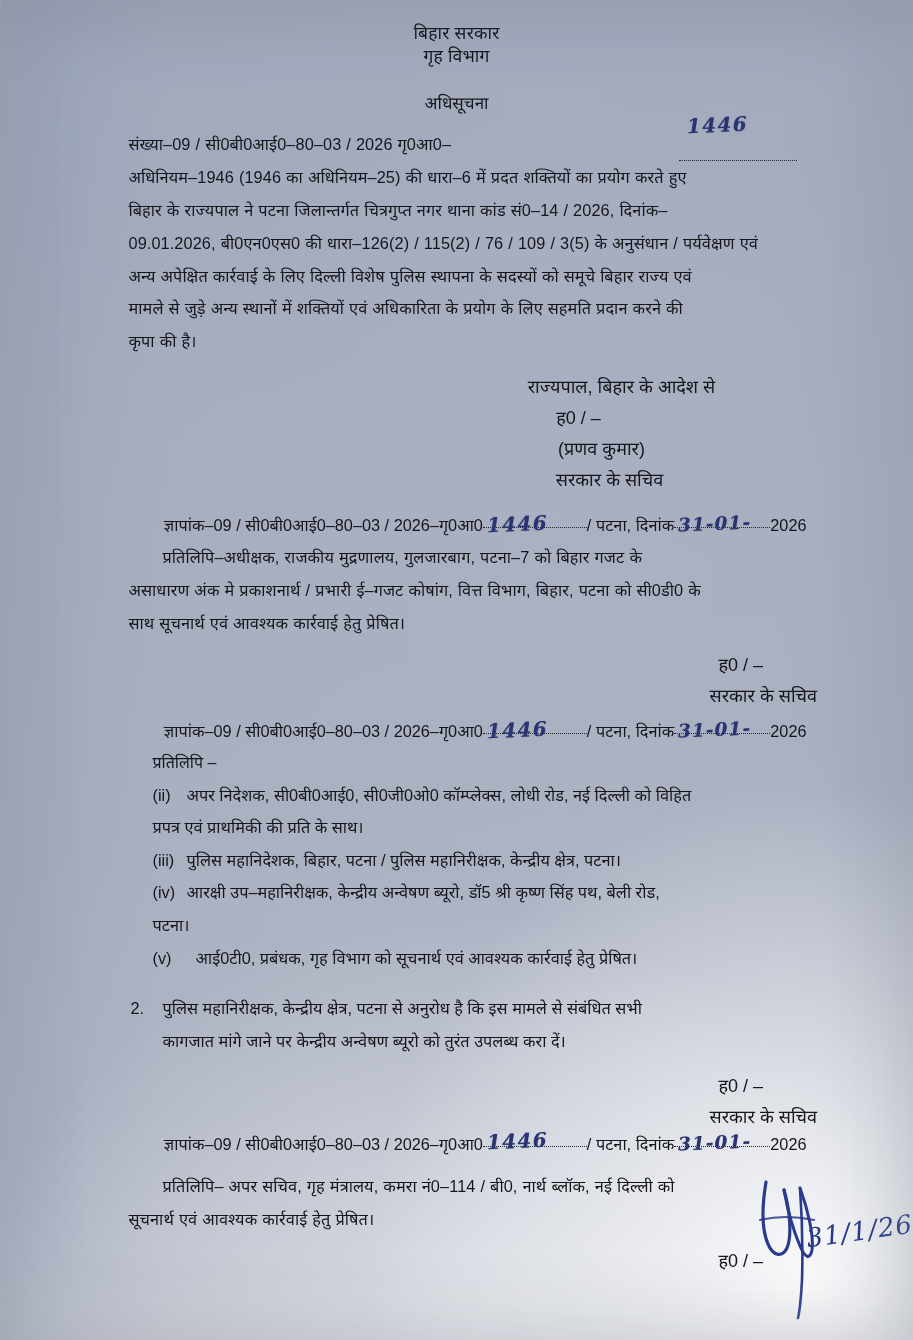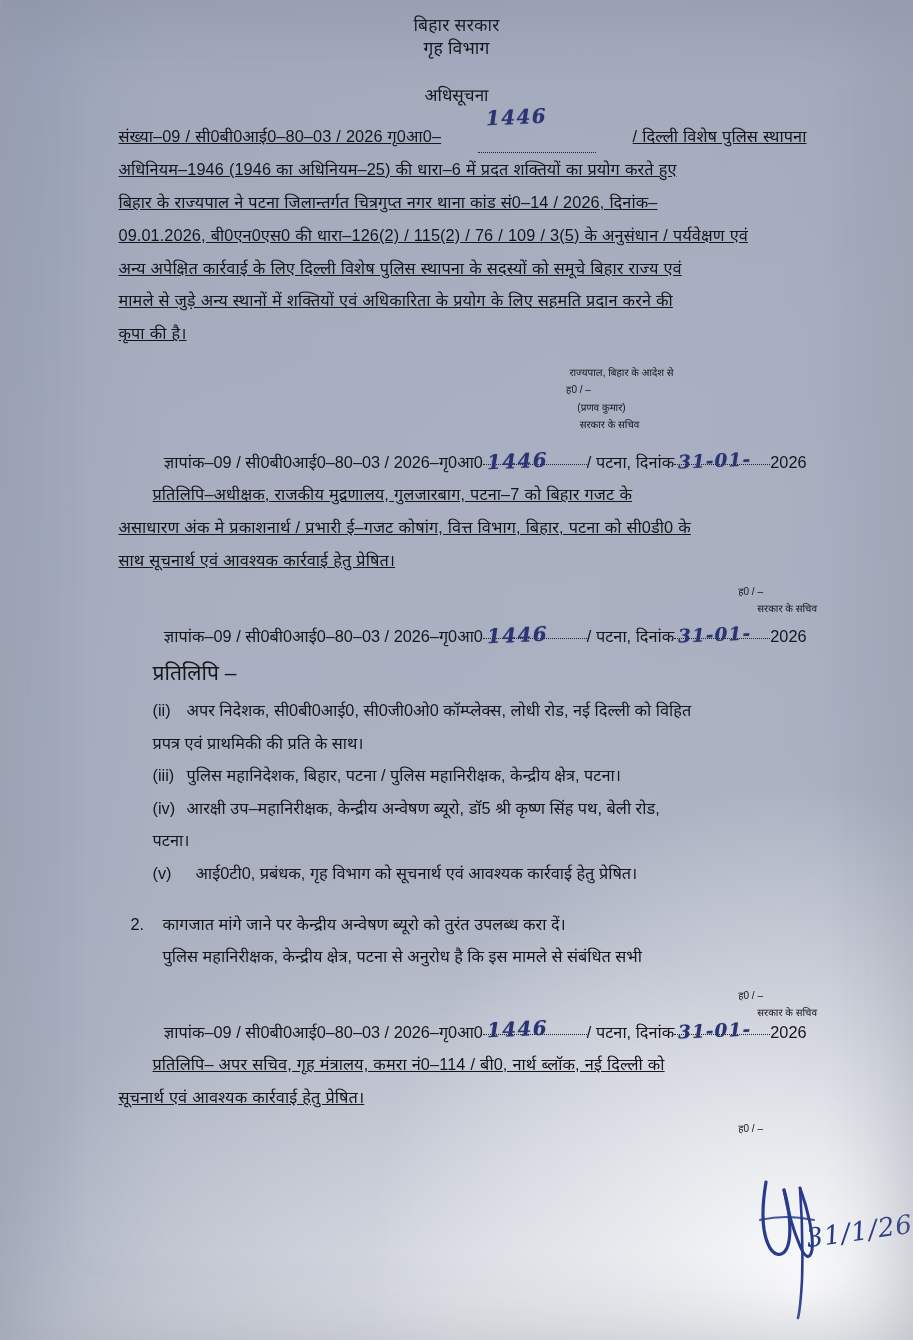--- a/index.html
+++ b/index.html
@@ -48,42 +48,41 @@
   }
 
   
   .hdr {
     text-align: center;
     line-height: 1.34;
     font-size: 17.5px;
     letter-spacing: .2px;
   }
   .hdr > div { margin: 0; }
-  .hdr-1 { padding-top: 14px; }
+  .hdr-1 { padding-top: 22px; }
   .notif {
     text-align: center;
     font-size: 17px;
     margin-top: 22px;
   }
 
   
   .body-wrap {
     margin: 0 auto;
     width: 688px;
     padding-left: 12px;
   }
   p.para {
-    margin: 0;
+    margin: 10px;
     font-size: 16.3px;
     line-height: 2.02;
     text-align: justify;
     text-align-last: left;
     letter-spacing: .1px;
     word-spacing: .4px;
-    text-decoration: underline;
   }
 
   .line { display: block; }
   .just {
     display: flex;
     justify-content: space-between;
     white-space: nowrap;
   }
 
   
@@ -101,21 +100,21 @@
   .ink.sm { font-size: 18.5px; letter-spacing: 1.1px; }
   .dots {
     display: inline-block;
     border-bottom: 1.6px dotted #23252c;
     vertical-align: 3px;
   }
 
   
   .sigblock {
     text-align: center;
-    font-size: 10px;
+    font-size: 18px;
     line-height: 1.72;
   }
 
   
   .memo {
     font-size: 16.3px;
     line-height: 1.9;
     white-space: nowrap;
     text-align: right;
   }
@@ -188,21 +187,20 @@
     </div>
     <div class="notif">अधिसूचना</div>
 
     <div class="body-wrap" style="margin-top:14px;">
       <p class="para">
         <span class="line just">
           <span>संख्या–09 / सी0बी0आई0–80–03 / 2026   गृ0आ0–</span>
           <span class="dots" style="width:118px;position:relative;">
             <span class="ink" style="position:absolute;left:8px;top:-20px;">1446</span>
           </span>
-          <span>/ दिल्ली  विशेष  पुलिस  स्थापना</span>
         </span>
         <span class="line">अधिनियम–1946 (1946 का अधिनियम–25) की धारा–6 में प्रदत शक्तियों का प्रयोग करते हुए</span>
         <span class="line">बिहार के राज्यपाल ने पटना जिलान्तर्गत चित्रगुप्त नगर थाना कांड सं0–14 / 2026, दिनांक–</span>
         <span class="line">09.01.2026, बी0एन0एस0 की धारा–126(2) / 115(2) / 76 / 109 / 3(5) के अनुसंधान / पर्यवेक्षण एवं</span>
         <span class="line">अन्य अपेक्षित कार्रवाई के लिए दिल्ली विशेष पुलिस स्थापना के सदस्यों को समूचे बिहार राज्य एवं</span>
         <span class="line">मामले से जुड़े अन्य स्थानों में शक्तियों एवं अधिकारिता के प्रयोग के लिए सहमति प्रदान करने की</span>
         <span class="line" style="text-align:right;">कृपा की है।</span>
       </p>
     </div>
 
@@ -227,21 +225,21 @@
     <div class="sigblock" style="margin-top:6px;text-align:right;padding-right:96px;">
       <div style="padding-right:54px;">ह0 / –</div>
       <div>सरकार के सचिव</div>
     </div>
 
     <div class="body-wrap" style="margin-top:4px;">
       <div class="memo">
         <span>ज्ञापांक–09 / सी0बी0आई0–80–03 / 2026–गृ0आ0</span><span class="dots" style="width:104px;position:relative;"><span class="ink" style="position:absolute;left:4px;top:-19px;">1446</span></span><span>/</span>&nbsp;<span>पटना, दिनांक</span><span class="dots" style="width:96px;position:relative;"><span class="ink sm" style="position:absolute;left:4px;top:-18px;">31-01-</span></span><span>2026</span>
       </div>
 
-      <div style="font-size:21px;line-height:2.0;padding-left:34px;">प्रतिलिपि –</div>
+      <div style="font-size:16px;line-height:2.0;padding-left:34px;">प्रतिलिपि –</div>
 
       <ul class="list" style="padding-left:34px;">
         <li>
           <span class="rom">(ii)</span><span>अपर निदेशक, सी0बी0आई0, सी0जी0ओ0 कॉम्प्लेक्स, लोधी रोड, नई दिल्ली को विहित</span><br>
           <span>प्रपत्र एवं प्राथमिकी की प्रति के साथ।</span>
         </li>
         <li>
           <span class="rom">(iii)</span><span>पुलिस महानिदेशक, बिहार, पटना / पुलिस महानिरीक्षक, केन्द्रीय क्षेत्र, पटना।</span>
         </li>
         <li>
@@ -249,22 +247,22 @@
           <span>पटना।</span>
         </li>
         <li>
           <span class="rom">(v)</span>&nbsp;&nbsp;<span>आई0टी0, प्रबंधक, गृह विभाग को सूचनार्थ एवं आवश्यक कार्रवाई हेतु प्रेषित।</span>
         </li>
       </ul>
 
       <div class="numitem" style="margin-top:18px;">
         <div class="n">2.</div>
         <div class="t">
+          <span class="line">पुलिस  महानिरीक्षक,  केन्द्रीय  क्षेत्र,  पटना  से  अनुरोध  है  कि  इस  मामले  से  संबंधित  सभी</span>
           <span class="line" style="text-align:left;">कागजात मांगे जाने पर केन्द्रीय अन्वेषण ब्यूरो को तुरंत उपलब्ध करा दें।</span>
-          <span class="line">पुलिस  महानिरीक्षक,  केन्द्रीय  क्षेत्र,  पटना  से  अनुरोध  है  कि  इस  मामले  से  संबंधित  सभी</span>
         </div>
       </div>
     </div>
 
     <div class="sigblock" style="margin-top:14px;text-align:right;padding-right:96px;">
       <div style="padding-right:54px;">ह0 / –</div>
       <div>सरकार के सचिव</div>
     </div>
 
     <div class="body-wrap" style="margin-top:-4px;">

